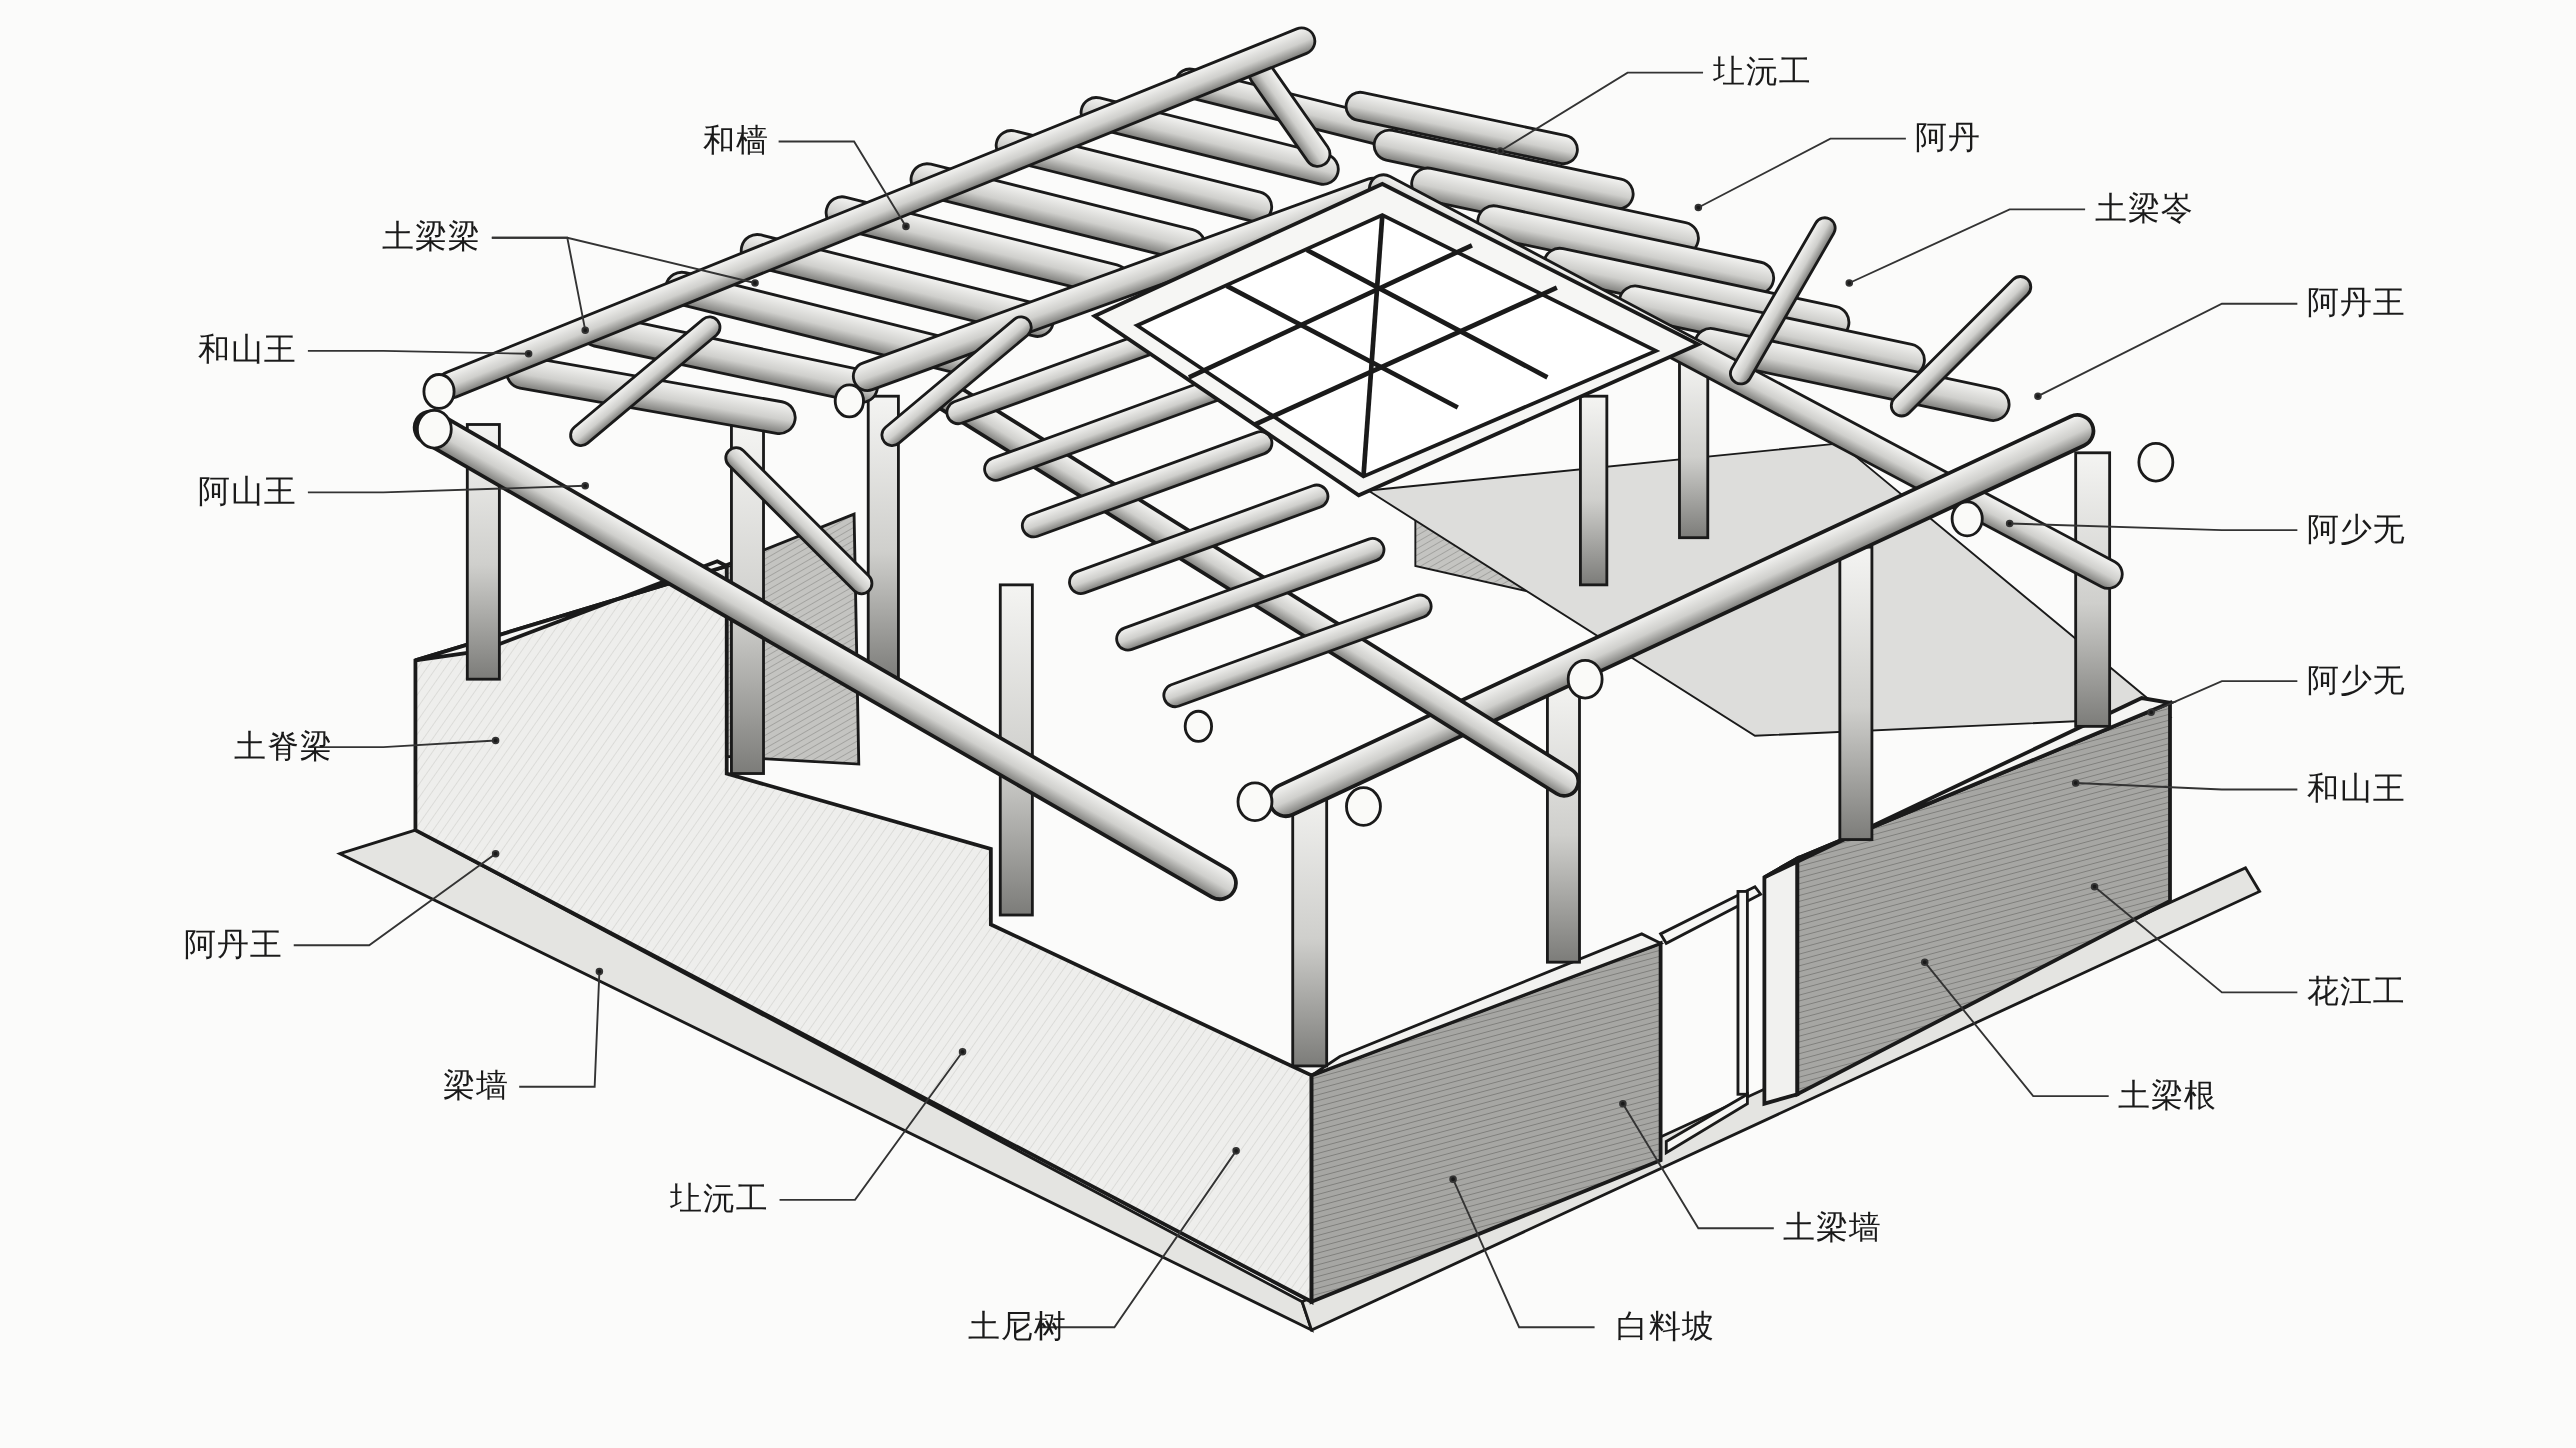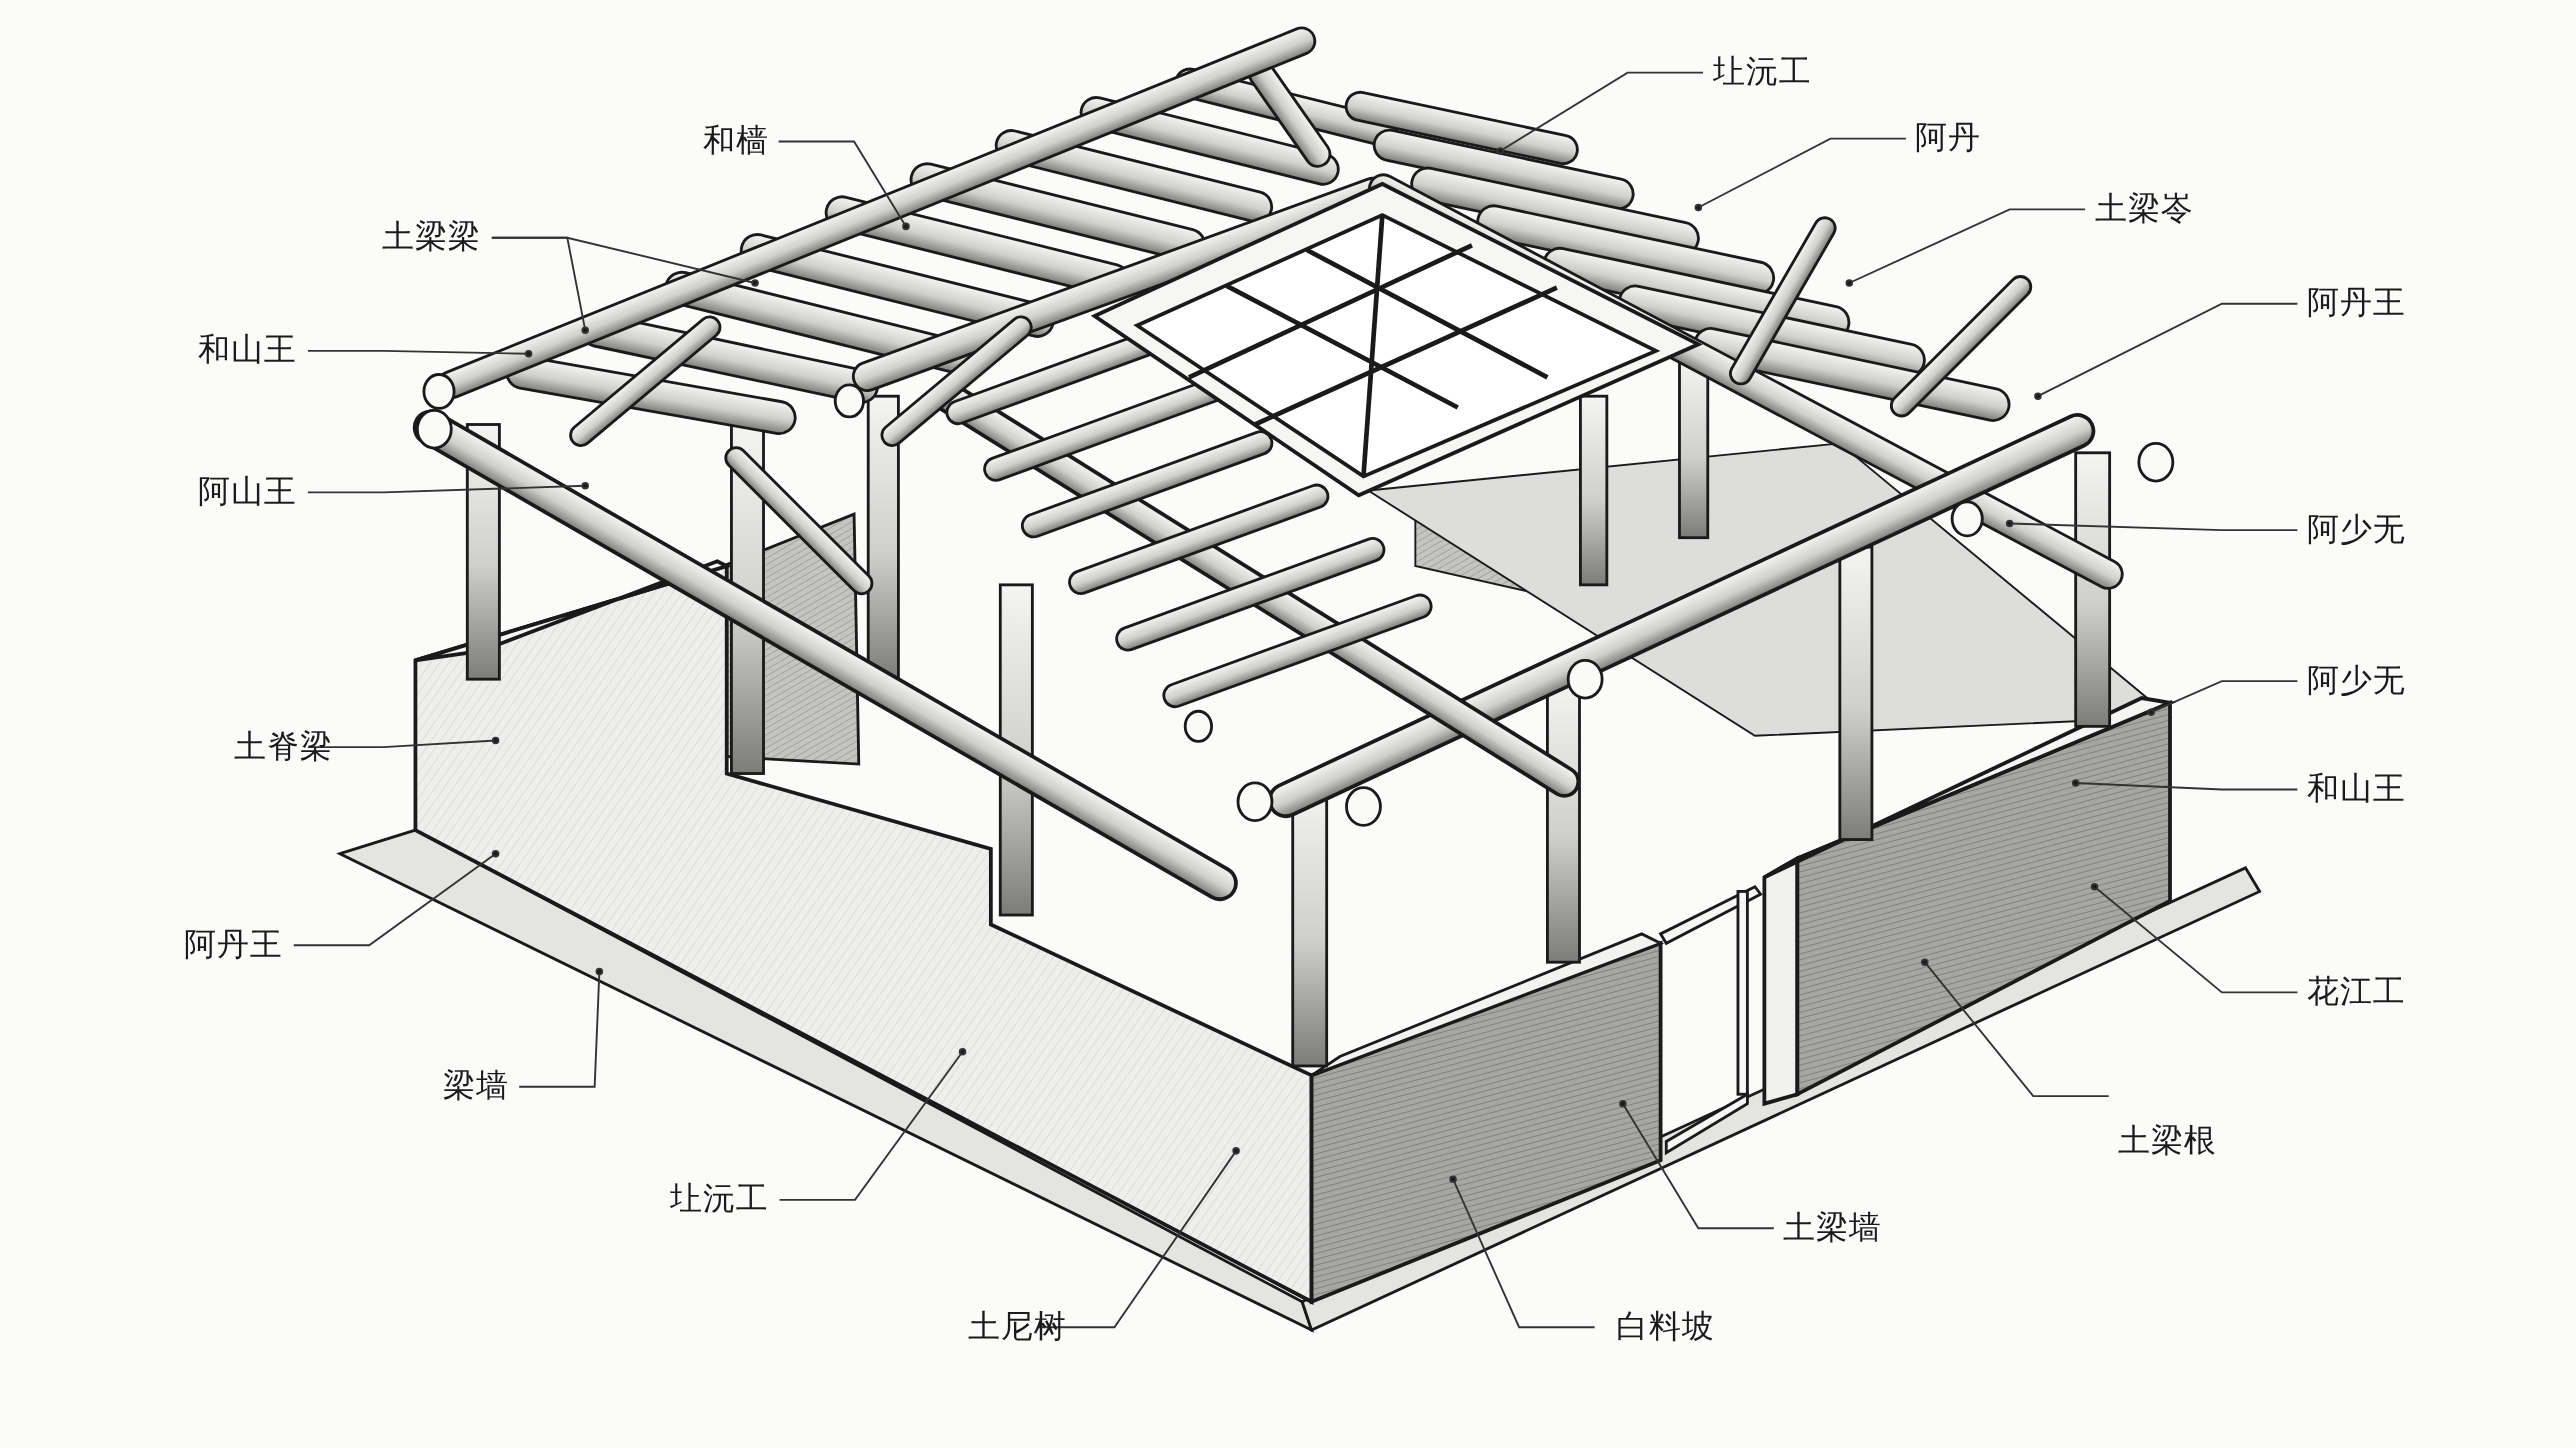--- a/index.html
+++ b/index.html
@@ -205,20 +205,20 @@
       <div class="lbl" style="left: 2307px; top: 283px;">阿丹王</div>
       <div class="lbl" style="left: 198px; top: 330px;">和山王</div>
       <div class="lbl" style="left: 198px; top: 472px;">阿山王</div>
       <div class="lbl" style="left: 2307px; top: 510px;">阿少无</div>
       <div class="lbl" style="left: 2307px; top: 661px;">阿少无</div>
       <div class="lbl" style="left: 198px; top: 727px; margin-left: 36px;">土脊梁</div>
       <div class="lbl" style="left: 2307px; top: 769px;">和山王</div>
       <div class="lbl" style="left: 184px; top: 925px;">阿丹王</div>
       <div class="lbl" style="left: 2307px; top: 972px;">花江工</div>
       <div class="lbl" style="left: 443px; top: 1066px;">梁墙</div>
-      <div class="lbl" style="left: 2118px; top: 1076px; margin-top: 45px;">土梁根</div>
+      <div class="lbl" style="left: 2118px; top: 1076px;">土梁根</div>
       <div class="lbl" style="left: 670px; top: 1179px;">圵沅工</div>
       <div class="lbl" style="left: 1783px; top: 1208px;">土梁墙</div>
       <div class="lbl" style="left: 968px; top: 1307px;">土尼树</div>
       <div class="lbl" style="left: 1604px; top: 1307px; margin-left: 12px;">白料坡</div>
     </div>
 </div>
 
 
 </body></html>

